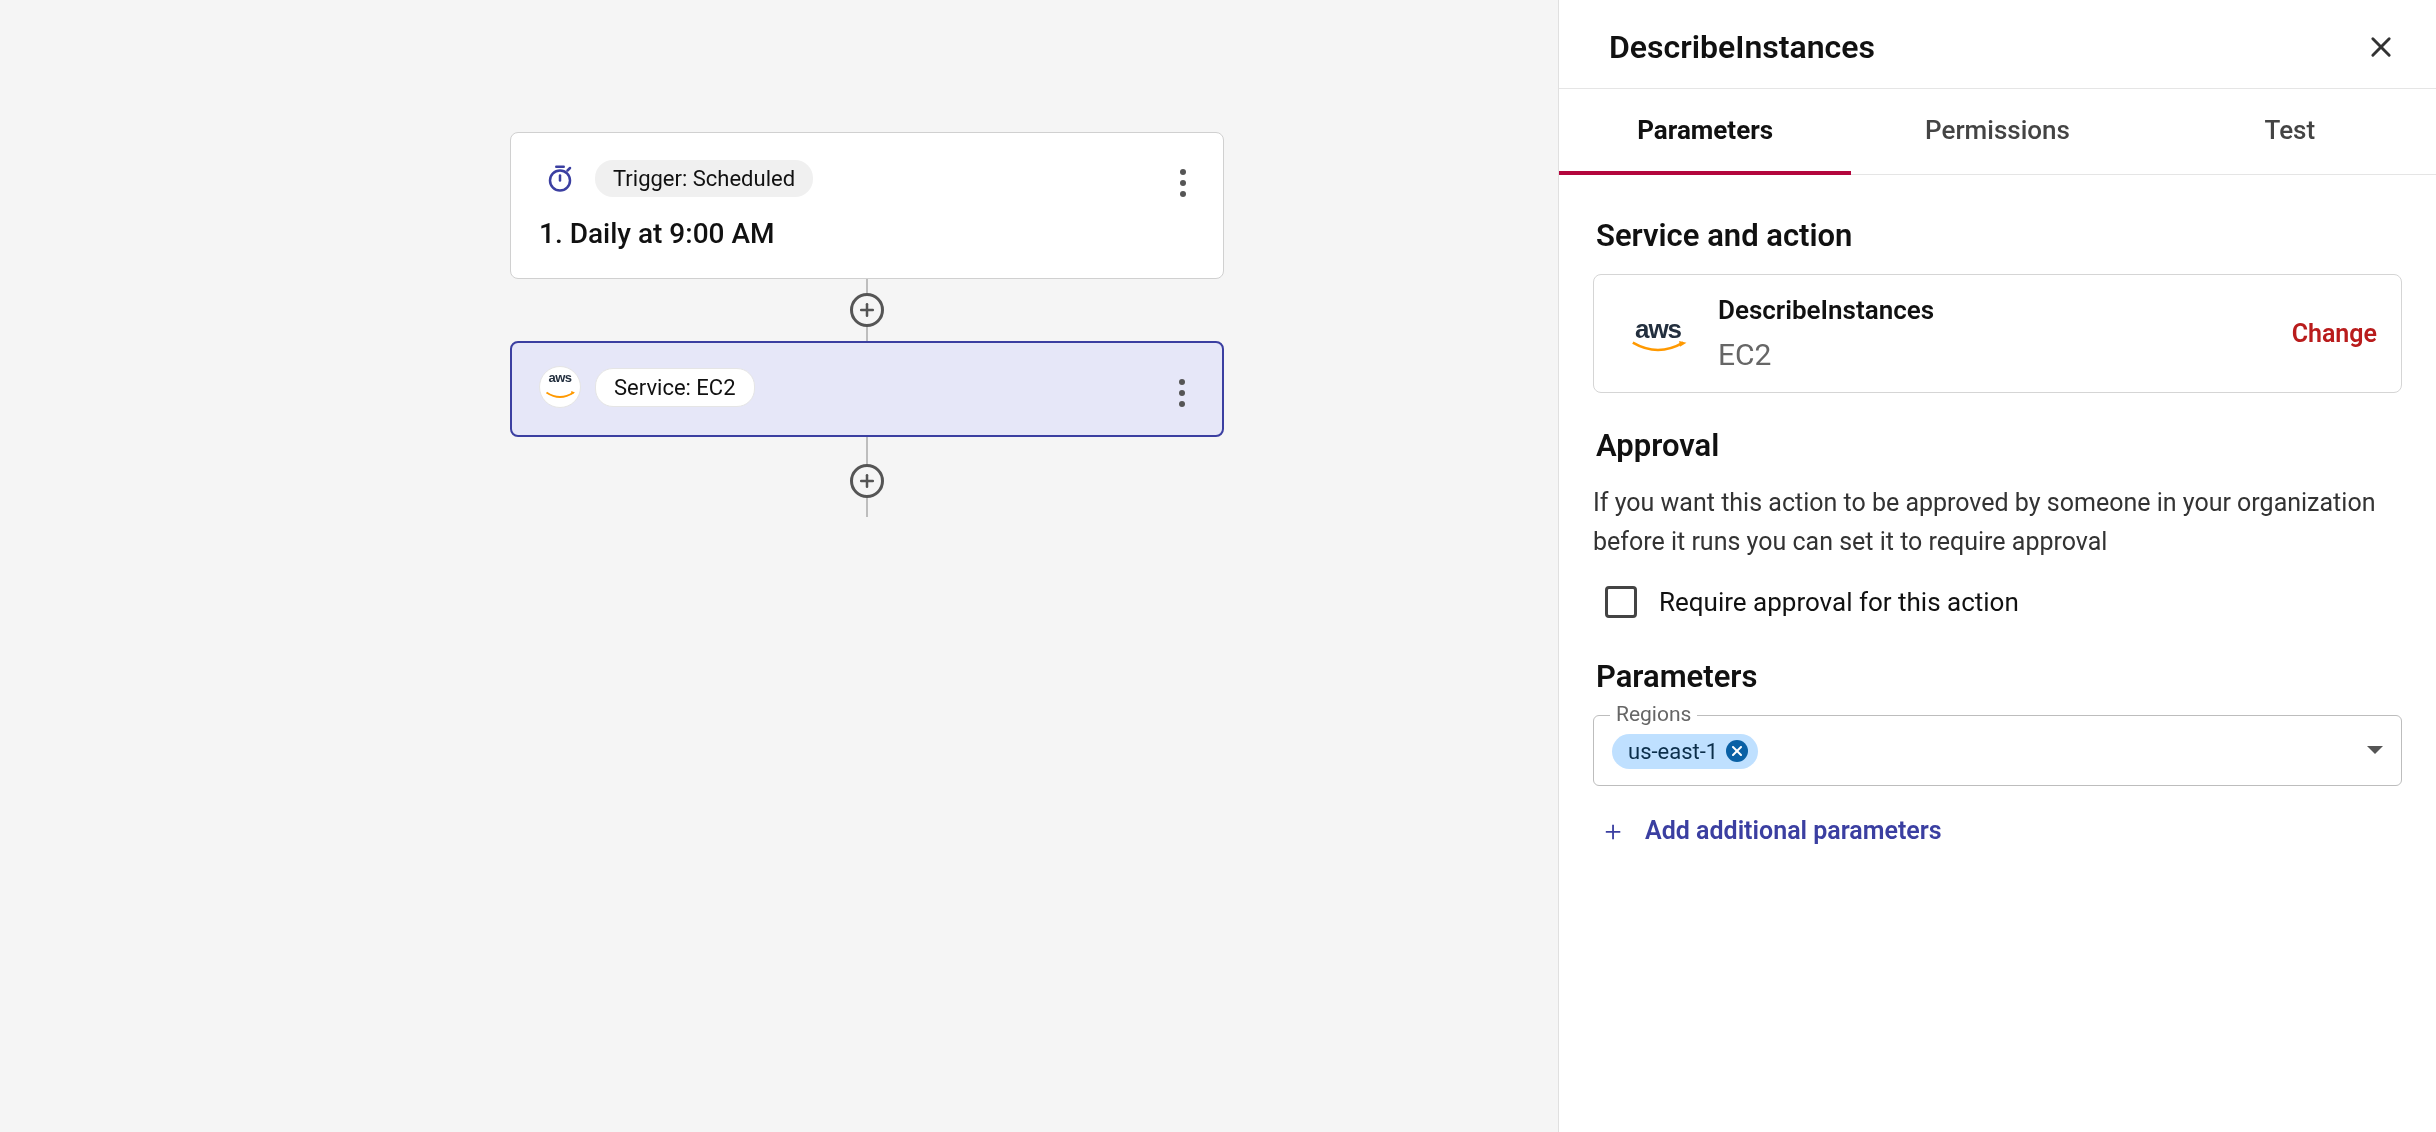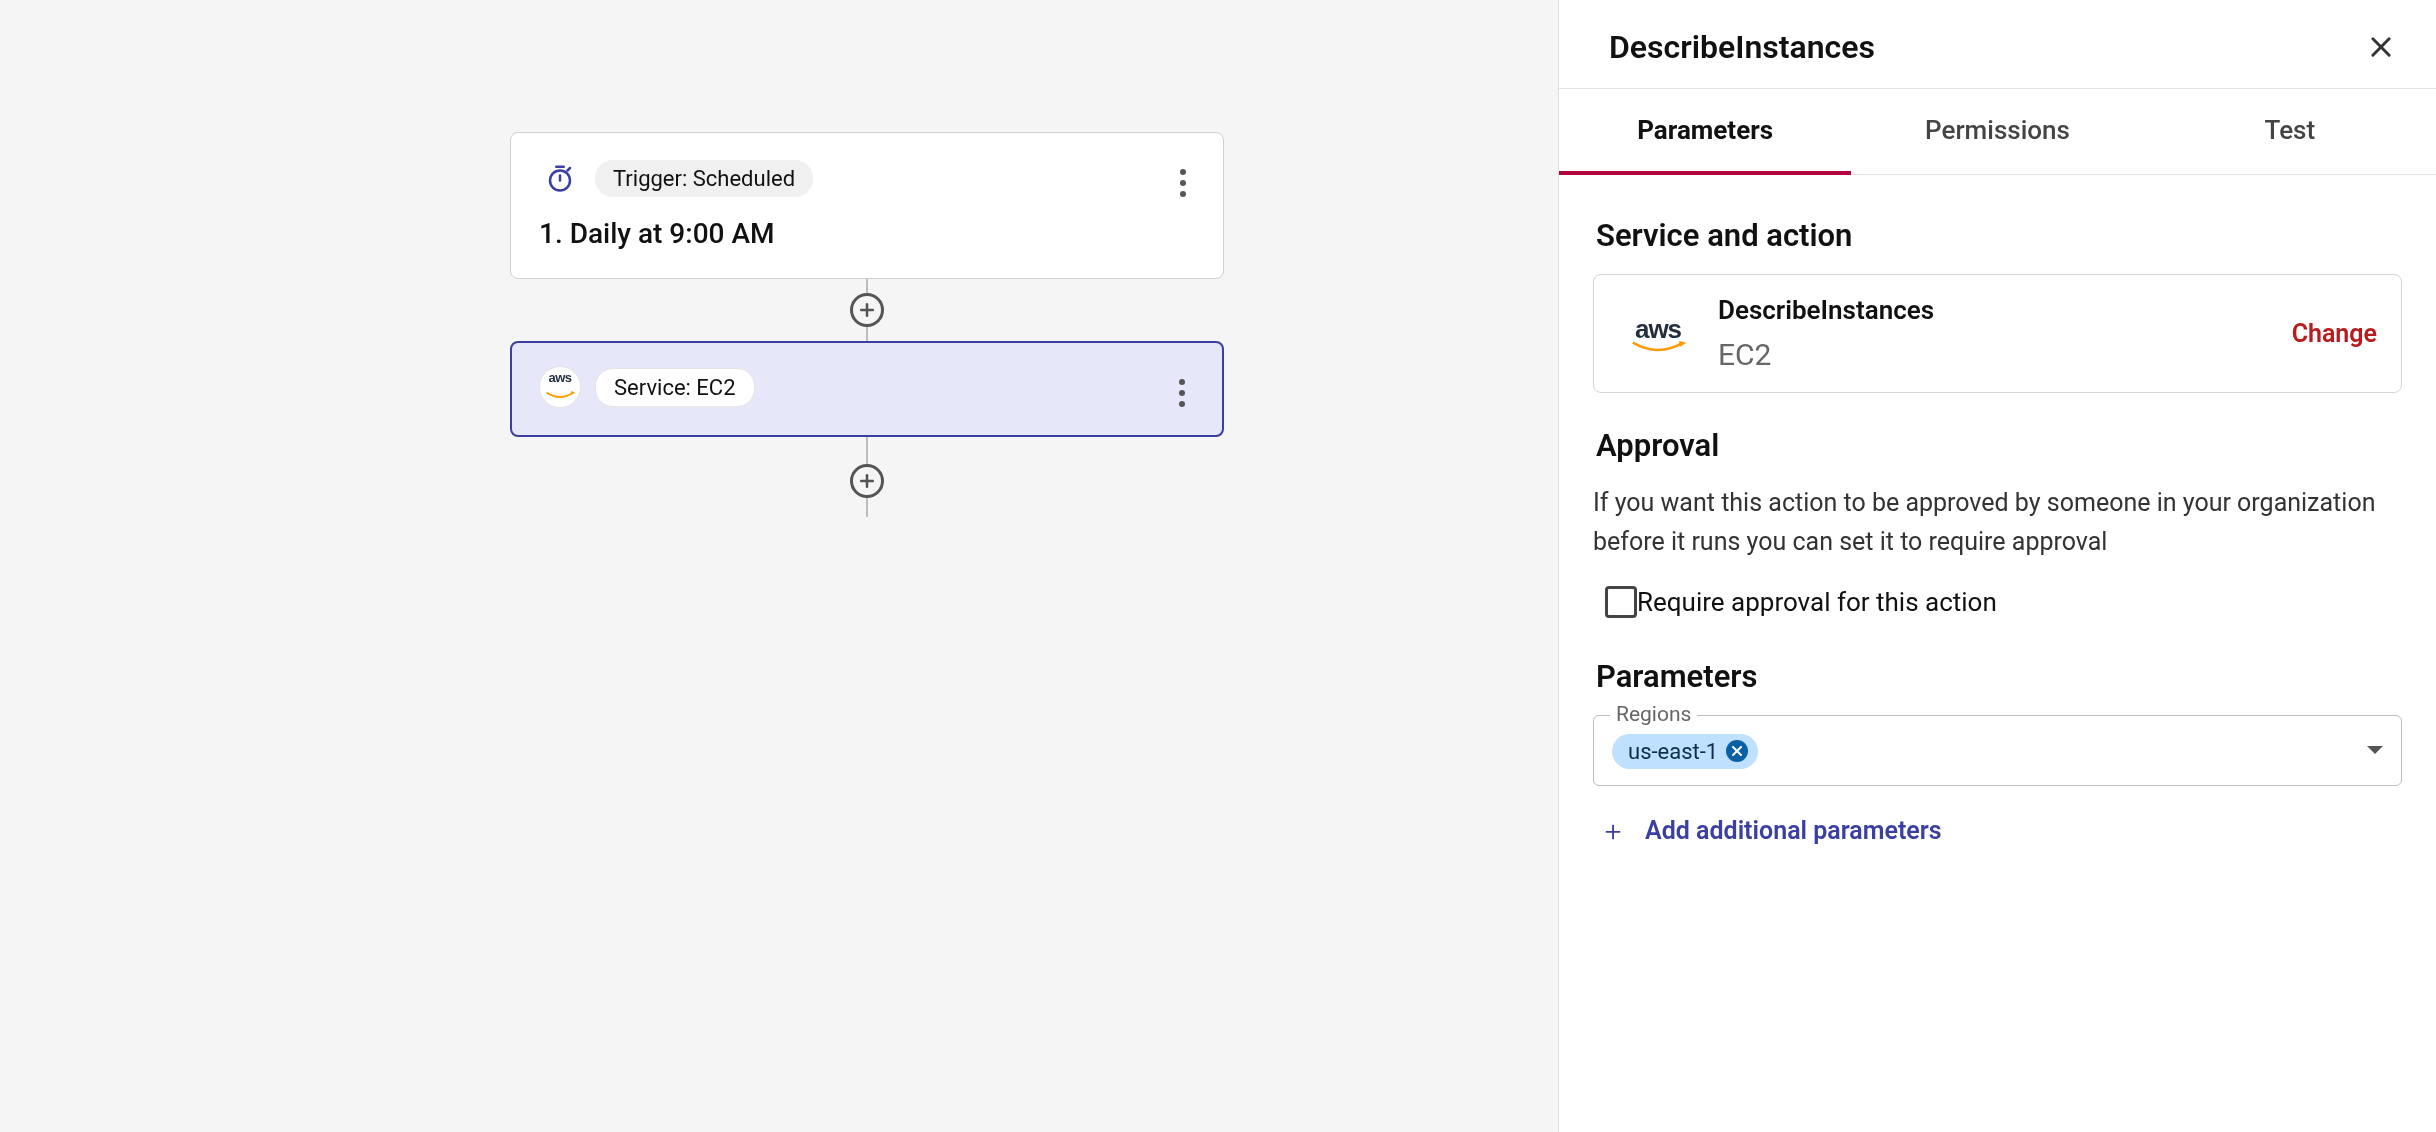--- a/index.html
+++ b/index.html
@@ -213,20 +213,21 @@
   .help-text {
     font-size: 25px;
     color: #333;
     line-height: 1.55;
     margin: 4px 0 24px 0;
   }
 
   .check-row {
     display: flex;
     align-items: center;
+    gap: 22px;
     padding-left: 12px;
   }
   .checkbox {
     width: 32px; height: 32px;
     border: 3px solid #444;
     border-radius: 4px;
     cursor: pointer;
   }
   .check-label {
     font-size: 26px;

